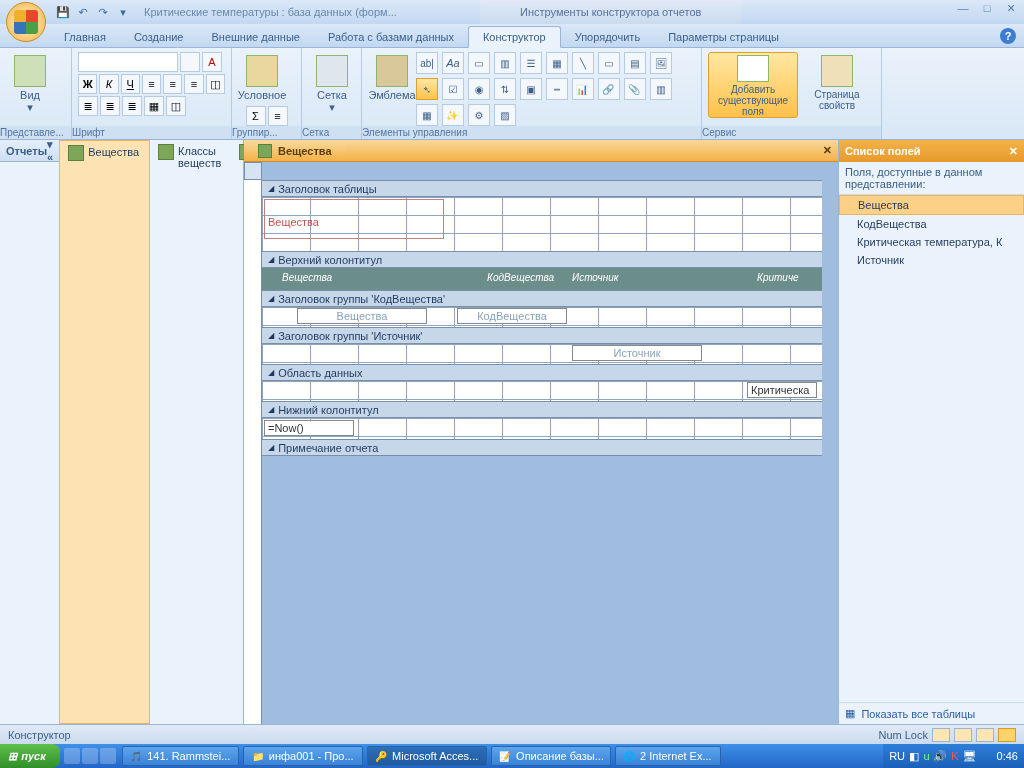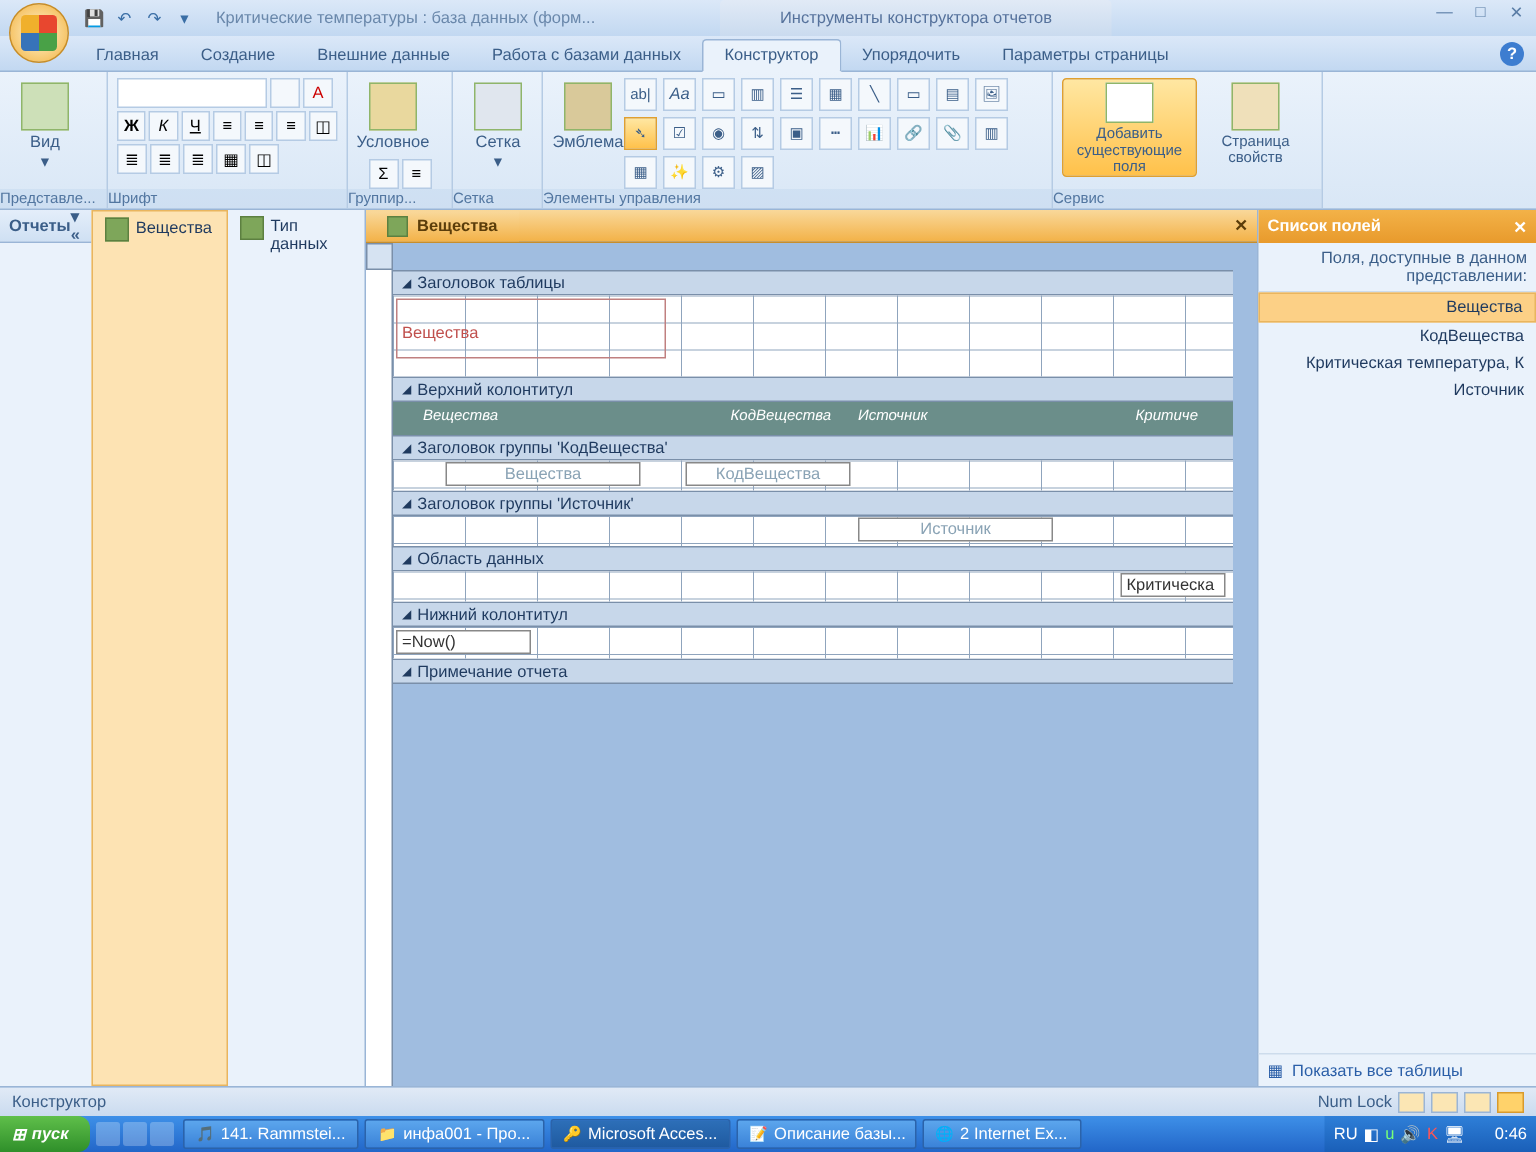--- a/index.html
+++ b/index.html
@@ -57,21 +57,21 @@
 .report { width:560px; background:#fff; }
 .section-bar { height:17px; background:#c7d7ea; border-top:1px solid #7a8fa9; border-bottom:1px solid #7a8fa9; display:flex; align-items:center; padding-left:6px; color:#1f3a5f; gap:4px; font-size:10px;}
 .section-bar::before { content:"◣"; transform:scaleX(-1); font-size:8px; color:#1f3a5f;}
 .section-body { position:relative; background:#fff; }
 .grid-bg { background-image: linear-gradient(to right,#8fa4bd 1px,transparent 1px),linear-gradient(to bottom,#8fa4bd 1px,transparent 1px); background-size:48px 18px; }
 .ctrl { position:absolute; border:1px solid #888; background:#fff; font-size:11px; padding:1px 3px; overflow:hidden; white-space:nowrap;}
 .ctrl.title { font-family:'Times New Roman',serif; font-size:28px; color:#c0504d; border:1px solid #c08080; background:transparent; }
 .hdr-band { position:absolute; left:0; right:0; top:0; height:22px; background:#6b8e8a; }
 .hdr-label { position:absolute; color:#fff; font-style:italic; font-size:10px; top:4px; }
 
-.field-pane { width:186px; background:#eaf2fb; border-left:1px solid #9ab5d6; display:flex; flex-direction:column;text-align:right;}
+.field-pane { width:186px; background:#eaf2fb; border-left:1px solid #9ab5d6; display:flex; flex-direction:column;}
 .field-hdr { height:22px; background:linear-gradient(#f3b248,#e89a2c); color:#fff; font-weight:bold; display:flex; align-items:center; padding:0 6px; justify-content:space-between;}
 .field-sub { padding:4px 6px; color:#3b5e88; border-bottom:1px solid #cddcec;}
 .field-item { padding:3px 8px 3px 18px; color:#1f3a5f; }
 .field-item.sel { background:#fcd086; border:1px solid #e9b55e;}
 .field-footer { margin-top:auto; padding:4px 6px; color:#2b5fa8; border-top:1px solid #cddcec; display:flex; align-items:center; gap:6px;}
 
 
 .statusbar { position:absolute; left:0; right:0; bottom:24px; height:20px; background:linear-gradient(#e1eaf6,#cadbef); border-top:1px solid #9ab5d6; display:flex; align-items:center; padding:0 8px; color:#3b5e88; }
 .statusbar .right { margin-left:auto; display:flex; gap:4px; align-items:center;}
 .view-btn { width:18px; height:14px; border:1px solid #9ab5d6; background:#fbe6b4;}
@@ -232,20 +232,21 @@
 </div>
 
 <div class="workspace">
 
   <div class="nav-pane">
     <div class="nav-hdr">
       <span>Отчеты</span>
       <span>▾ «</span>
     </div>
     <div class="nav-item sel"><span>Вещества</span></div>
+    <div class="nav-item"><span>Классы веществ</span></div>
     <div class="nav-item"><span>Тип данных</span></div>
   </div>
 
   <div class="doc-area">
     <div class="doc-tabs">
       <div class="doc-tab">
           <div class="ic"></div>
           <span>Вещества</span>
         </div>
       <span class="doc-close">✕</span>

